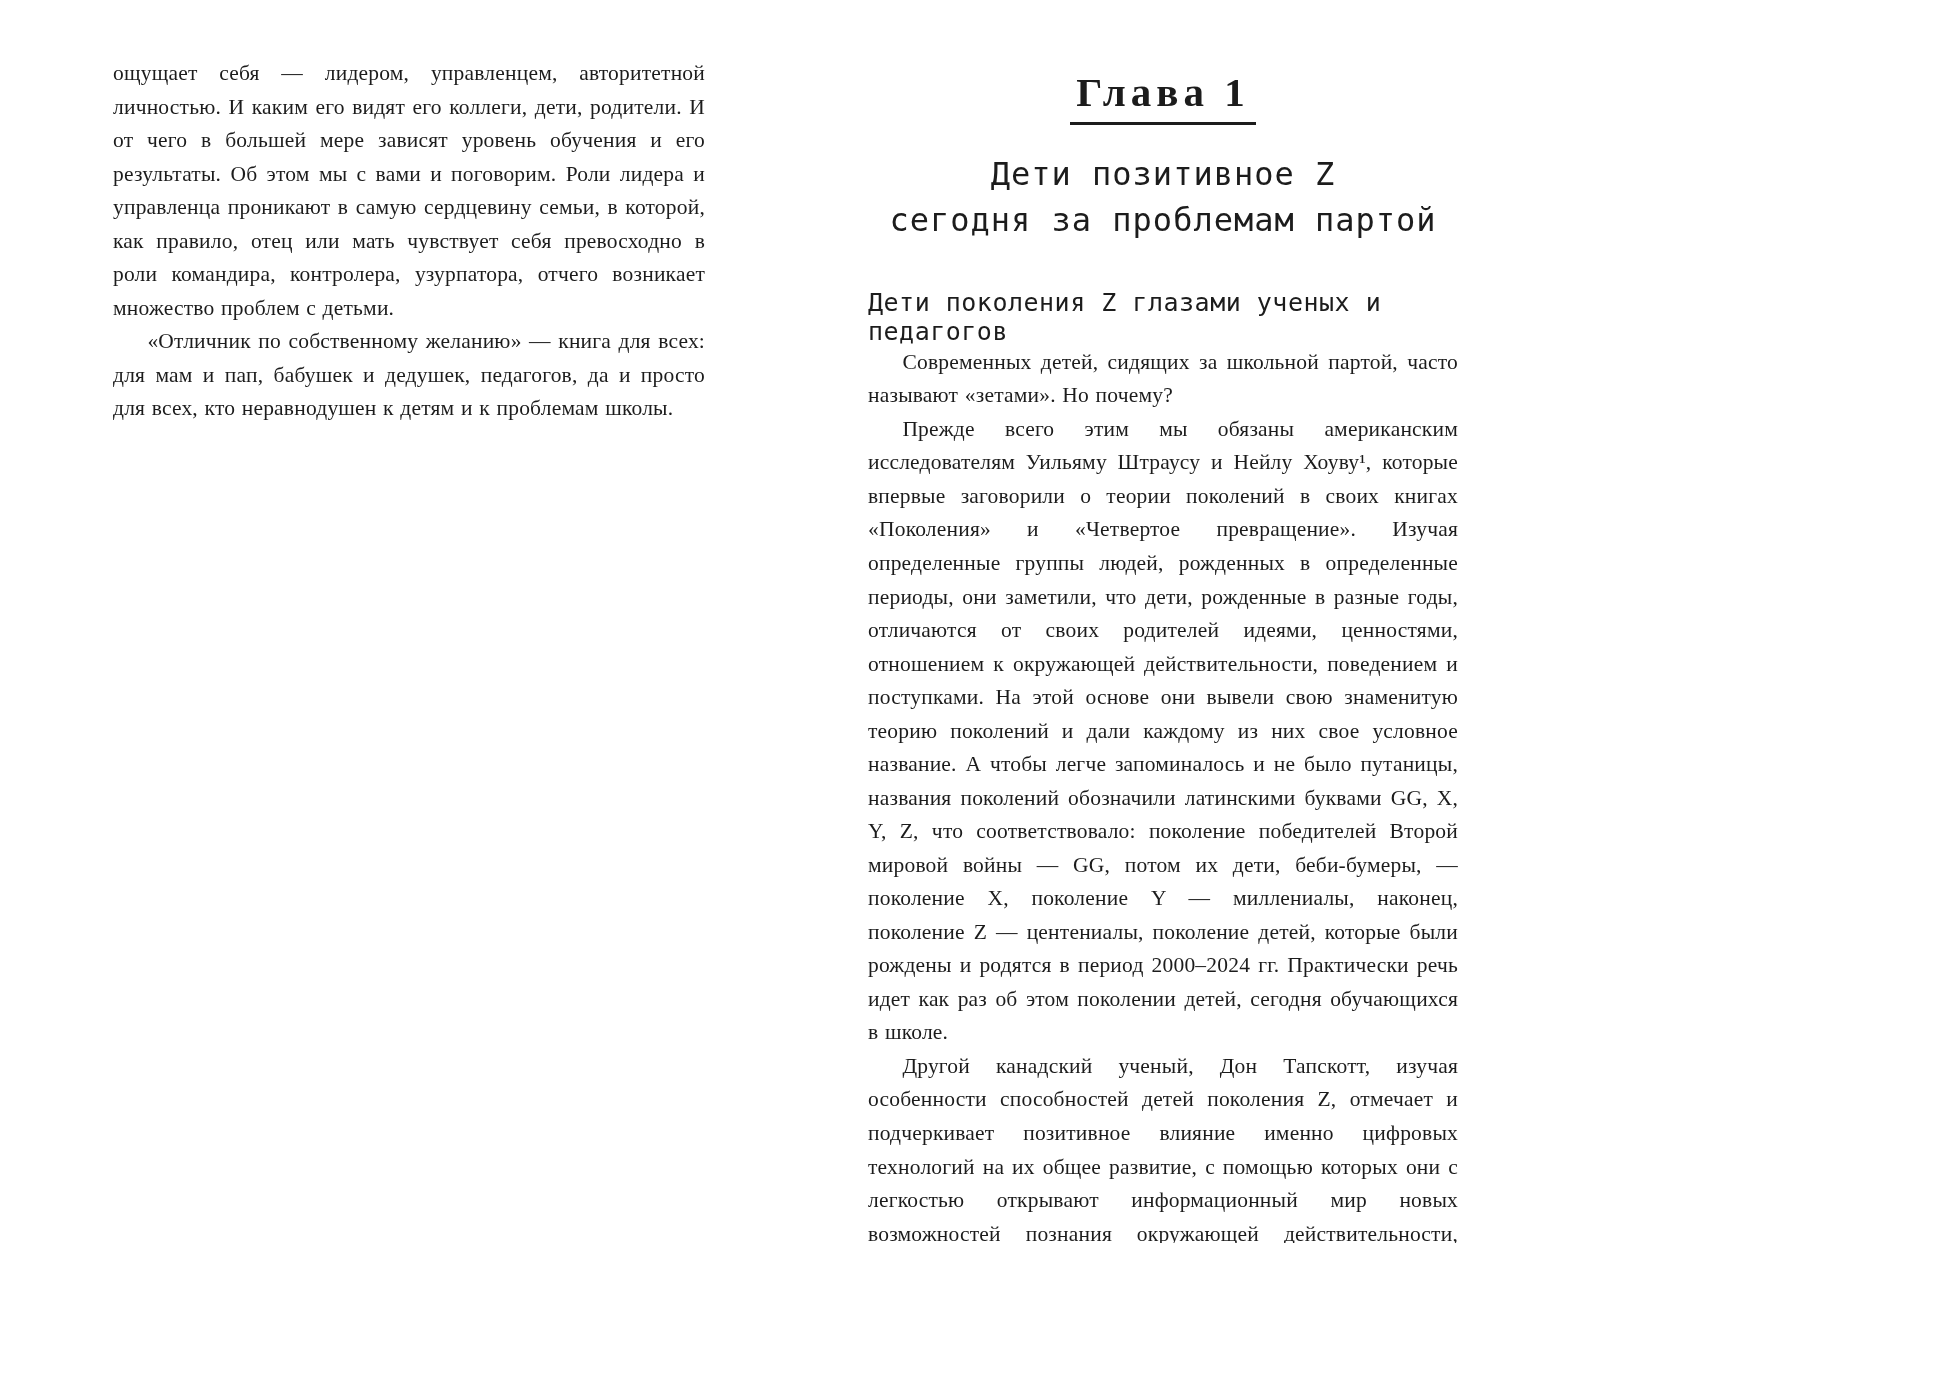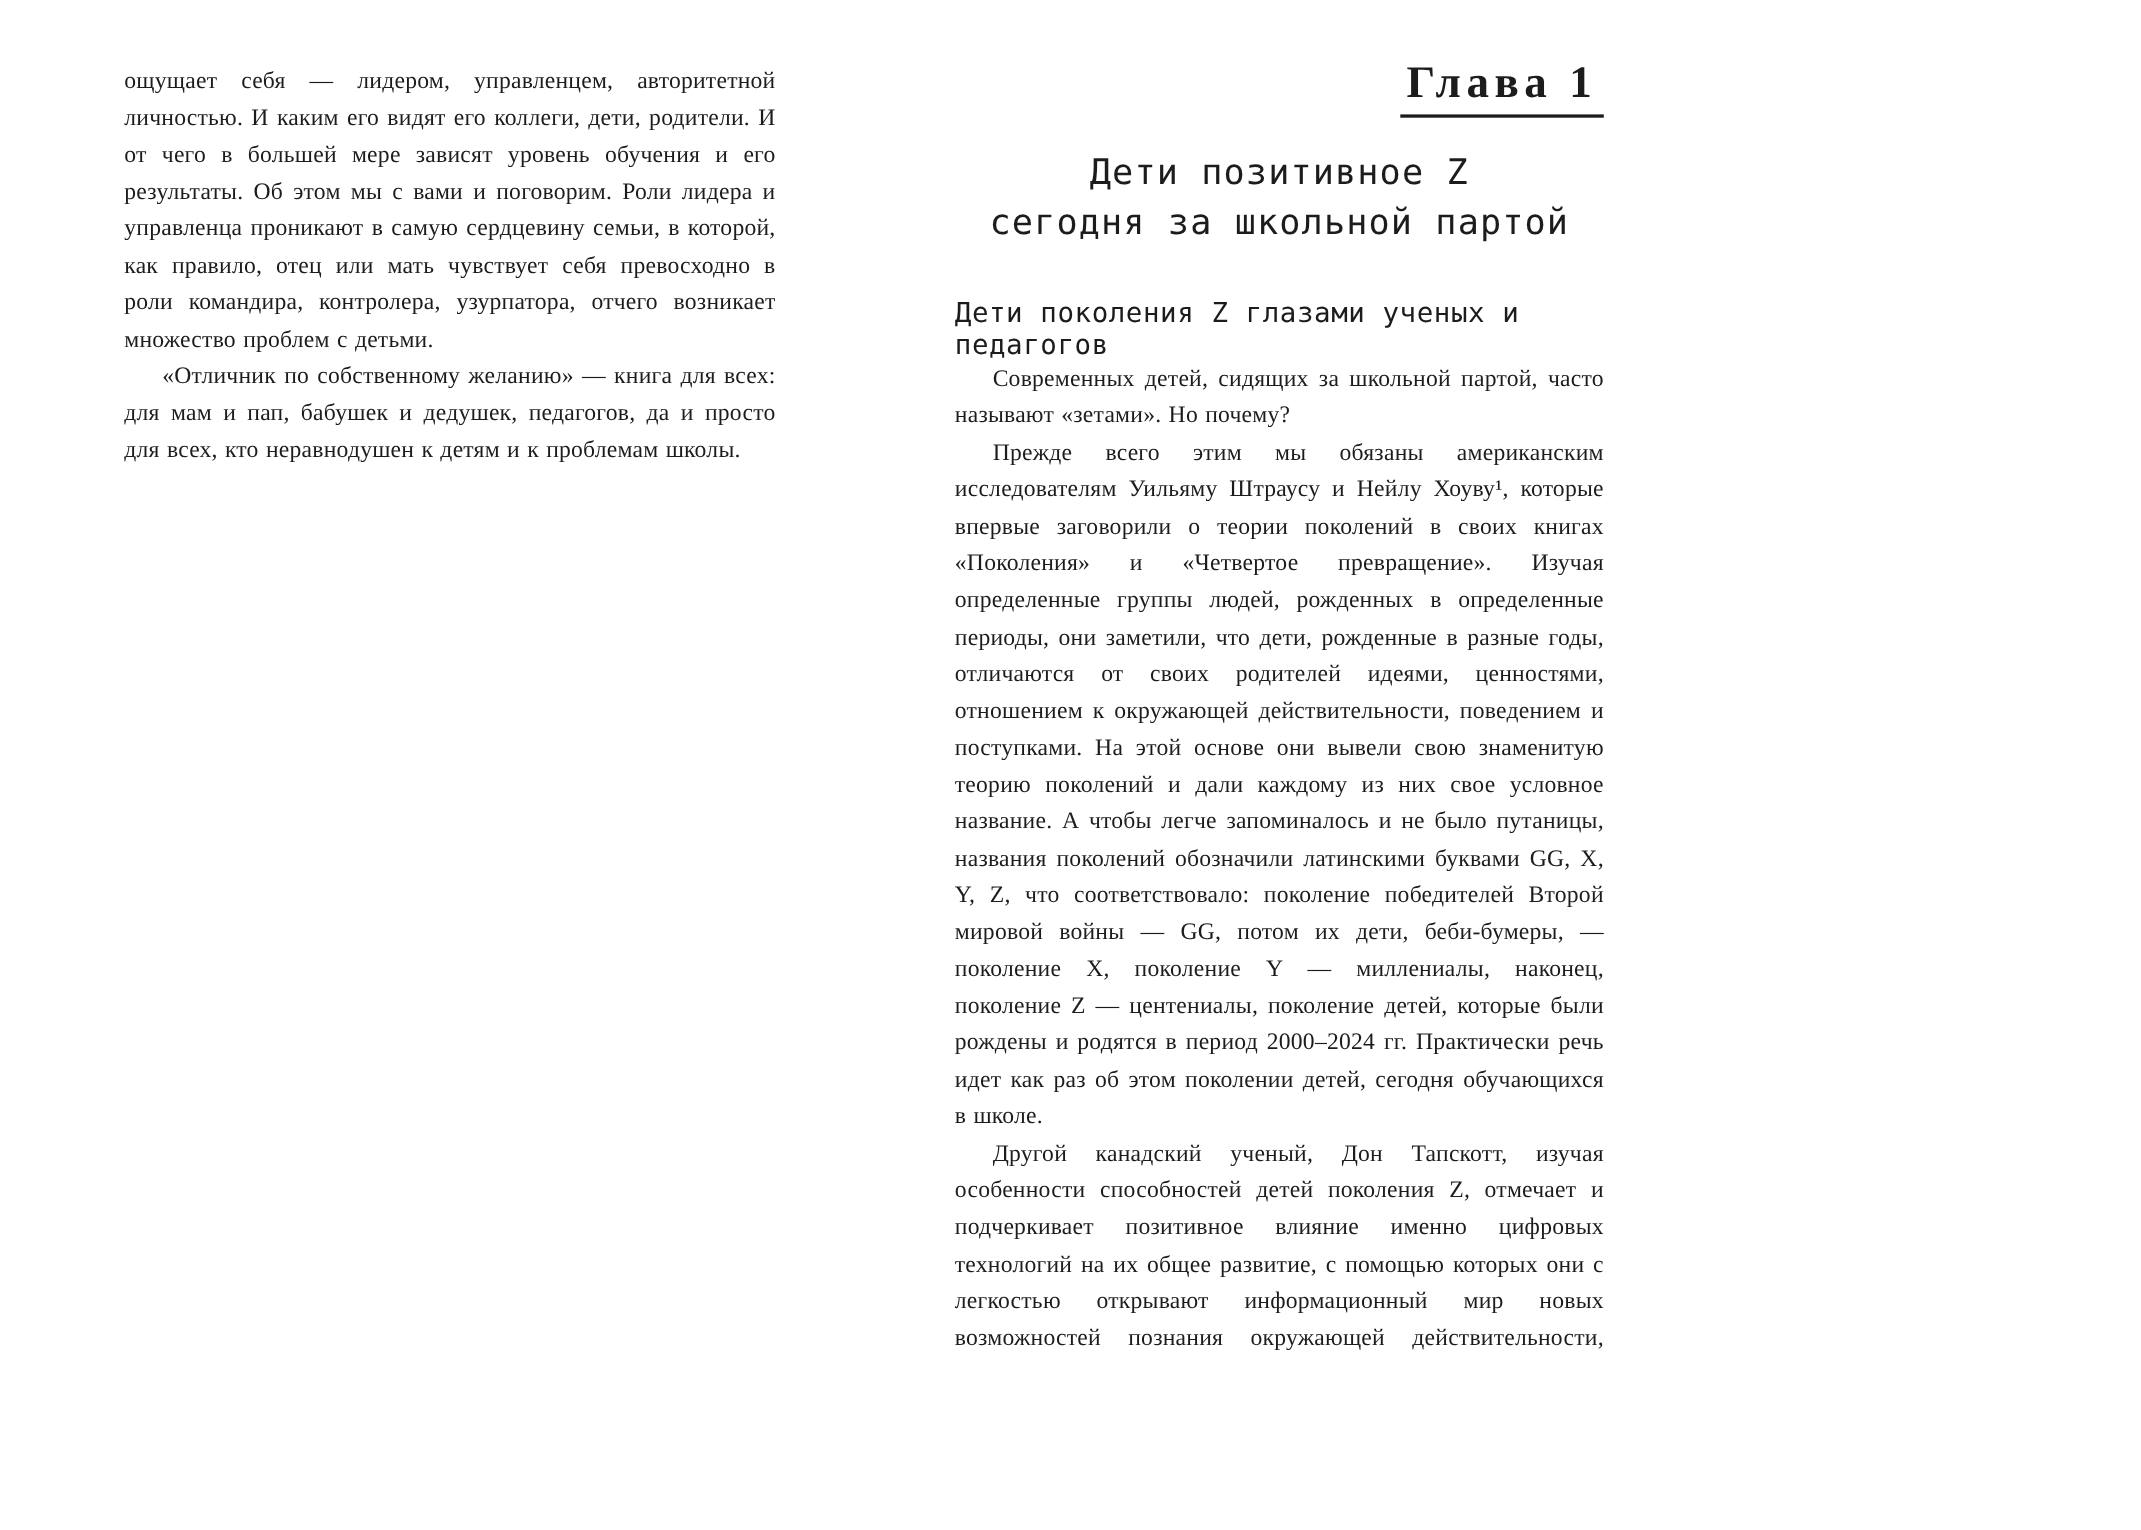--- a/index.html
+++ b/index.html
@@ -38,22 +38,22 @@
     letter-spacing: 0.2px;
     word-spacing: 1px;
   }
   p.body-par.indent {
     text-indent: 1.6em;
   }
   .bold { font-weight: normal; margin-top: 40px; }
 
   
   .chapter-label-wrap {
-    text-align: right;
-    margin-top: 0;
+    text-align: center;
+    margin-top: 18px;
   }
   .chapter-label {
     display: inline-block;
     font-family: "Liberation Serif", serif;
     font-weight: bold;
     font-size: 41px;
     letter-spacing: 5px;
     padding: 0 6px 6px 6px;
     border-bottom: 3px solid #1c1c1c;
   }
@@ -127,21 +127,21 @@
   </div>
 
   <div class="page-col right-col">
 
     <div class="chapter-label-wrap">
       <span class="chapter-label">Глава 1</span>
     </div>
 
     <div class="chapter-title">
       <div>Дети позитивное Z</div>
-      <div>сегодня за школьной партой</div>
+      <div>сегодня за проблемам партой</div>
     </div>
 
     <div class="section-heading">Дети поколения Z глазами ученых и педагогов</div>
 
     <p class="body-par indent first-par">Современных детей, сидящих за школьной партой, часто называют «зетами». Но почему?</p>
 
     <p class="body-par indent">Прежде всего этим мы обязаны американским исследователям Уильяму Штраусу и Нейлу Хоуву¹, которые впервые заговорили о теории поколений в своих книгах «Поколения» и «Четвертое превращение». Изучая определенные группы людей, рожденных в определенные периоды, они заметили, что дети, рожденные в разные годы, отличаются от своих родителей идеями, ценностями, отношением к окружающей действительности, поведением и поступками. На этой основе они вывели свою знаменитую теорию поколений и дали каждому из них свое условное название. А чтобы легче запоминалось и не было путаницы, названия поколений обозначили латинскими буквами GG, X, Y, Z, что соответствовало: поколение победителей Второй мировой войны — GG, потом их дети, беби-бумеры, — поколение X, поколение Y — миллениалы, наконец, поколение Z — центениалы, поколение детей, которые были рождены и родятся в период 2000–2024 гг. Практически речь идет как раз об этом поколении детей, сегодня обучающихся в школе.</p>
 
     <p class="body-par indent">Другой канадский ученый, Дон Тапскотт, изучая особенности способностей детей поколения Z, отмечает и подчеркивает позитивное влияние именно цифровых технологий на их общее развитие, с помощью которых они с легкостью открывают информационный мир новых возможностей познания окружающей действительности, называя это поколение</p>
 

